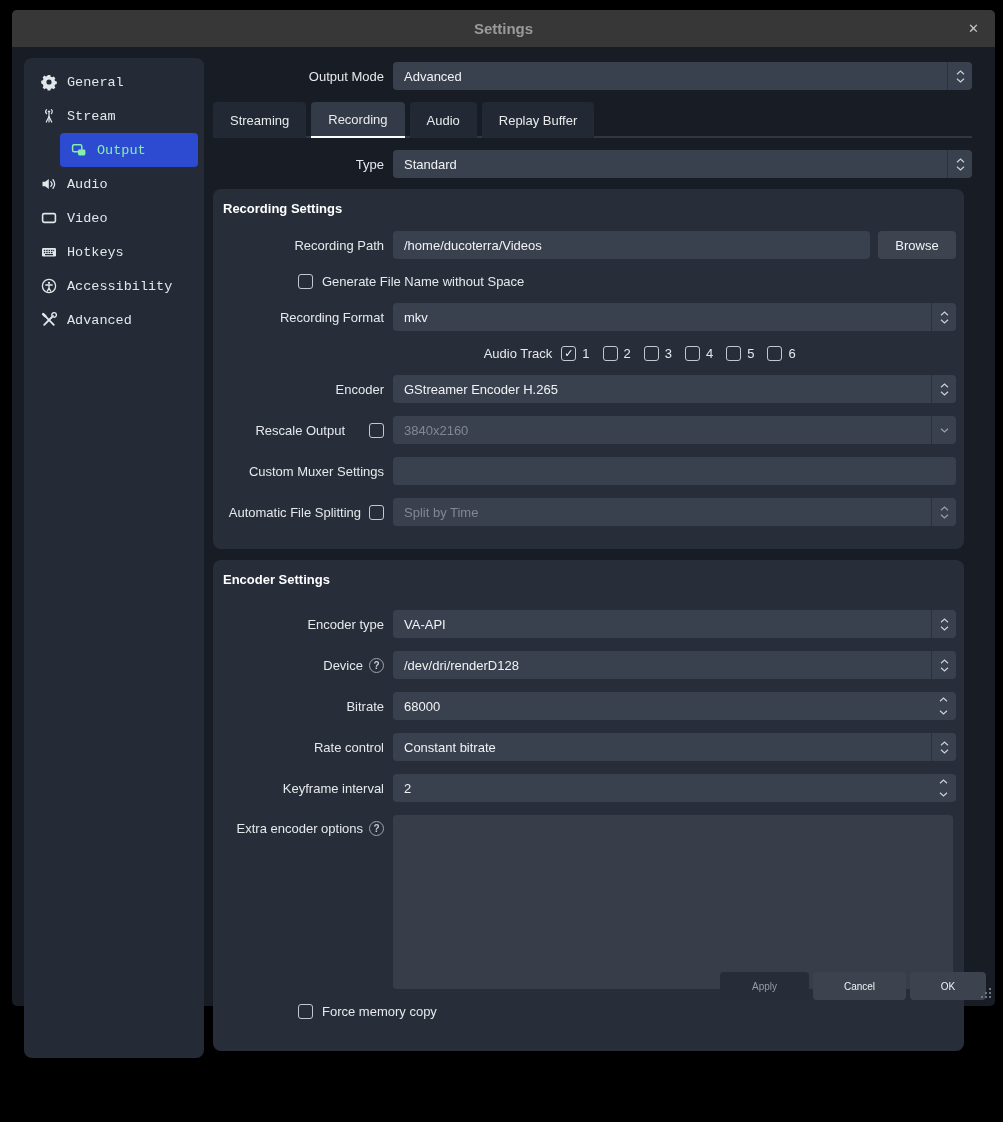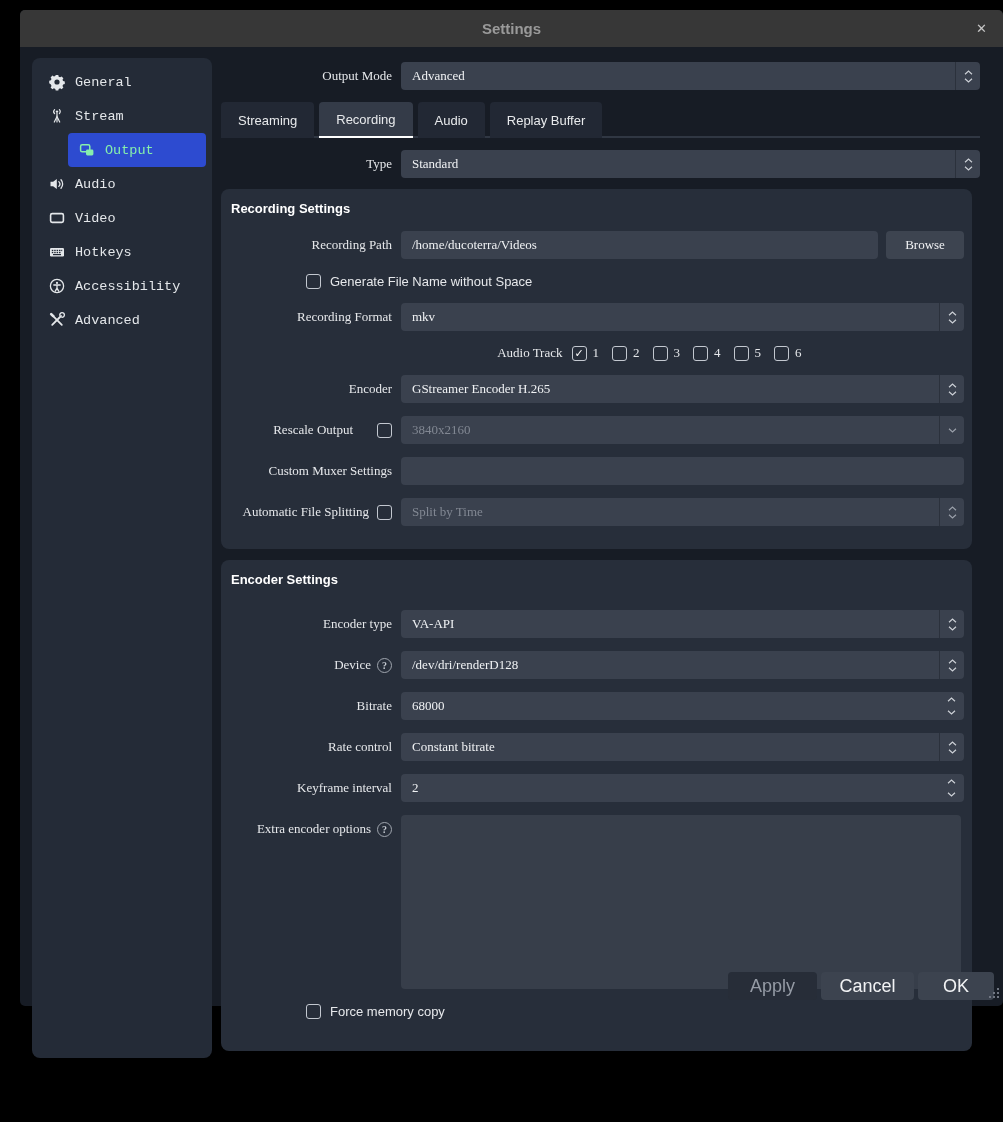--- a/index.html
+++ b/index.html
@@ -1,32 +1,32 @@
 <!DOCTYPE html>
 <html><head>
 <meta charset="utf-8">
 <style>
   html,body{margin:0;padding:0;background:#000;width:1003px;height:1122px;overflow:hidden;
     font-family:"Liberation Sans","DejaVu Sans",sans-serif;-webkit-font-smoothing:antialiased;}
   *{box-sizing:border-box;}
-  .window{position:absolute;left:20px;top:10px;width:983px;height:996px;background:#171c25;border-radius:5px;}
+  .window{position:absolute;left:12px;top:10px;width:983px;height:996px;background:#171c25;border-radius:5px;}
   
   .titlebar{position:absolute;left:0;top:0;right:0;height:37px;background:#373737;border-radius:5px 5px 0 0;
     display:flex;align-items:center;justify-content:center;}
   .titlebar .title{font-size:15px;font-weight:bold;color:#9a9a9a;}
   .close-btn{position:absolute;right:16px;top:0;height:37px;display:flex;align-items:center;color:#c6c6c6;font-size:13px;cursor:default;}
   
   .sidebar{position:absolute;left:12px;top:48px;width:180px;height:1000px;background:#242b37;border-radius:8px;padding:7px 6px;}
   .side-item{height:34px;display:flex;align-items:center;gap:10px;padding:0 10px;border-radius:4px;color:#e4e7ea;font-size:13.5px;font-family:Liberation Mono, monospace;}
   .side-item.active{background:#2d4bd0;color:#86efac;margin-left:30px;}
   .side-item .ic{width:17px;height:17px;flex:none;display:flex;align-items:center;justify-content:center;}
   .side-item svg{display:block;}
   
   .main{position:absolute;left:201px;top:48px;width:759px;}
-  .form-row{display:flex;align-items:center;height:28px;margin-bottom:13px;font-family:Liberation Serif, serif;}
+  .form-row{display:flex;align-items:center;height:28px;margin-bottom:13px;}
   .form-label{width:180px;flex:none;text-align:right;padding-right:9px;color:#e6e8eb;font-size:13px;
     display:flex;align-items:center;justify-content:flex-end;gap:6px;}
   .combo,.textinput,.spinbox{flex:1;height:28px;background:#3a414e;border-radius:4px;display:flex;align-items:center;
     color:#f0f2f4;font-size:13px;overflow:hidden;}
   .combo .val,.textinput .val,.spinbox .val{flex:1;padding:0 11px;white-space:nowrap;}
   .combo.disabled .val,.spinbox.disabled .val{color:#828893;}
   .combo-spin{width:25px;height:100%;border-left:1px solid #2b313c;display:flex;flex-direction:column;align-items:center;justify-content:center;gap:3px;flex:none;}
   .spin-corners{width:25px;height:100%;display:flex;flex-direction:column;align-items:center;justify-content:space-between;padding:5px 0;flex:none;}
   .chev{display:block;}
   
@@ -43,21 +43,21 @@
   .cb-row{display:flex;align-items:center;gap:9px;height:18px;margin-left:85px;margin-bottom:13px;color:#e6e8eb;font-size:13px;}
   .track-group{display:flex;align-items:center;gap:13px;color:#e6e8eb;font-size:13px;}
   .track{display:flex;align-items:center;gap:6px;}
   .help{width:15px;height:15px;flex:none;border:1px solid #9fa5ae;border-radius:50%;color:#c7ccd3;font-size:10px;font-weight:bold;
     display:inline-flex;align-items:center;justify-content:center;}
   .textarea{flex:1;height:174px;background:#373e4a;border-radius:4px;margin-right:11px;color:#f0f2f4;font-size:13px;padding:8px 10px;}
   .row-top{align-items:flex-start;height:auto;}
   .row-top .form-label{padding-top:6px;}
   
   .footer{position:absolute;right:9px;bottom:6px;display:flex;gap:4px;}
-  .btn{height:28px;border-radius:4px;display:flex;align-items:center;justify-content:center;font-size:18px;
+  .btn{height:28px;border-radius:4px;display:flex;align-items:center;justify-content:center;font-size:10px;
     background:#3c434f;color:#f1f2f4;}
   .btn.apply{width:89px;background:#272d38;color:#959ba5;}
   .btn.cancel{width:93px;}
   .btn.ok{width:76px;justify-content:center;}
   .browse-btn{width:78px;height:28px;flex:none;margin-left:8px;background:#3d4450;border-radius:4px;
     display:flex;align-items:center;justify-content:center;color:#f1f2f4;font-size:13px;}
   .grip{position:absolute;right:2px;bottom:2px;}
   svg{overflow:visible;}
 </style>
 </head>

